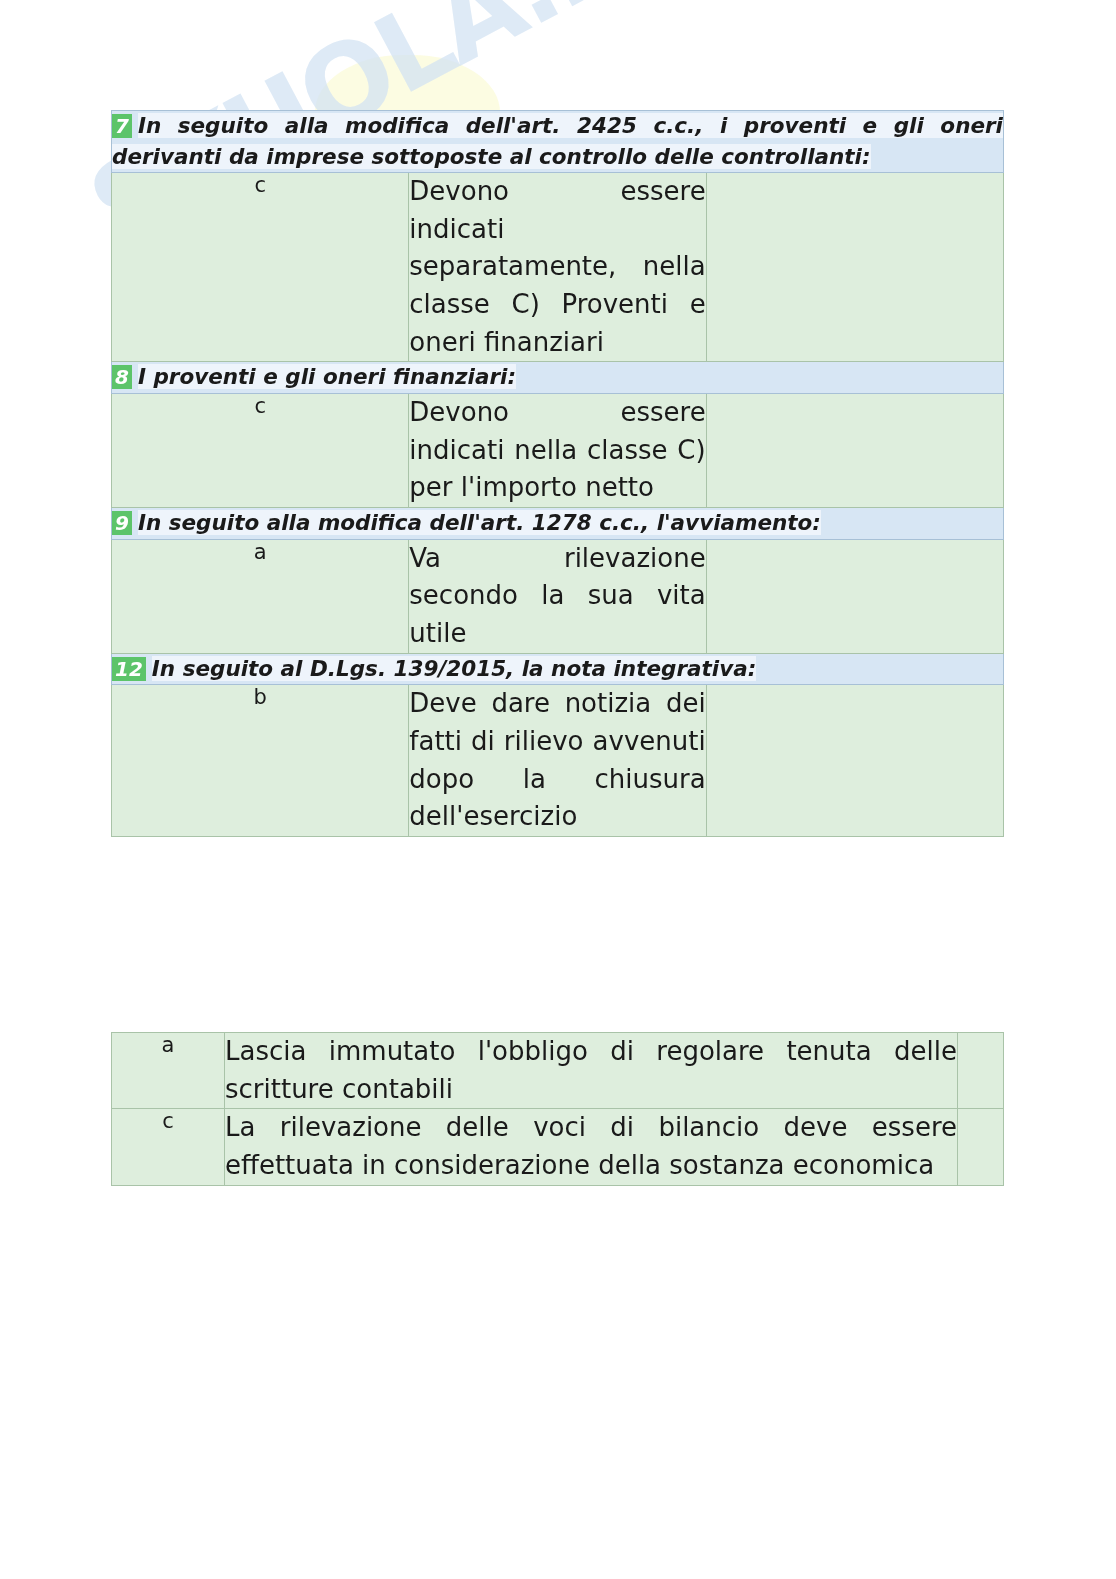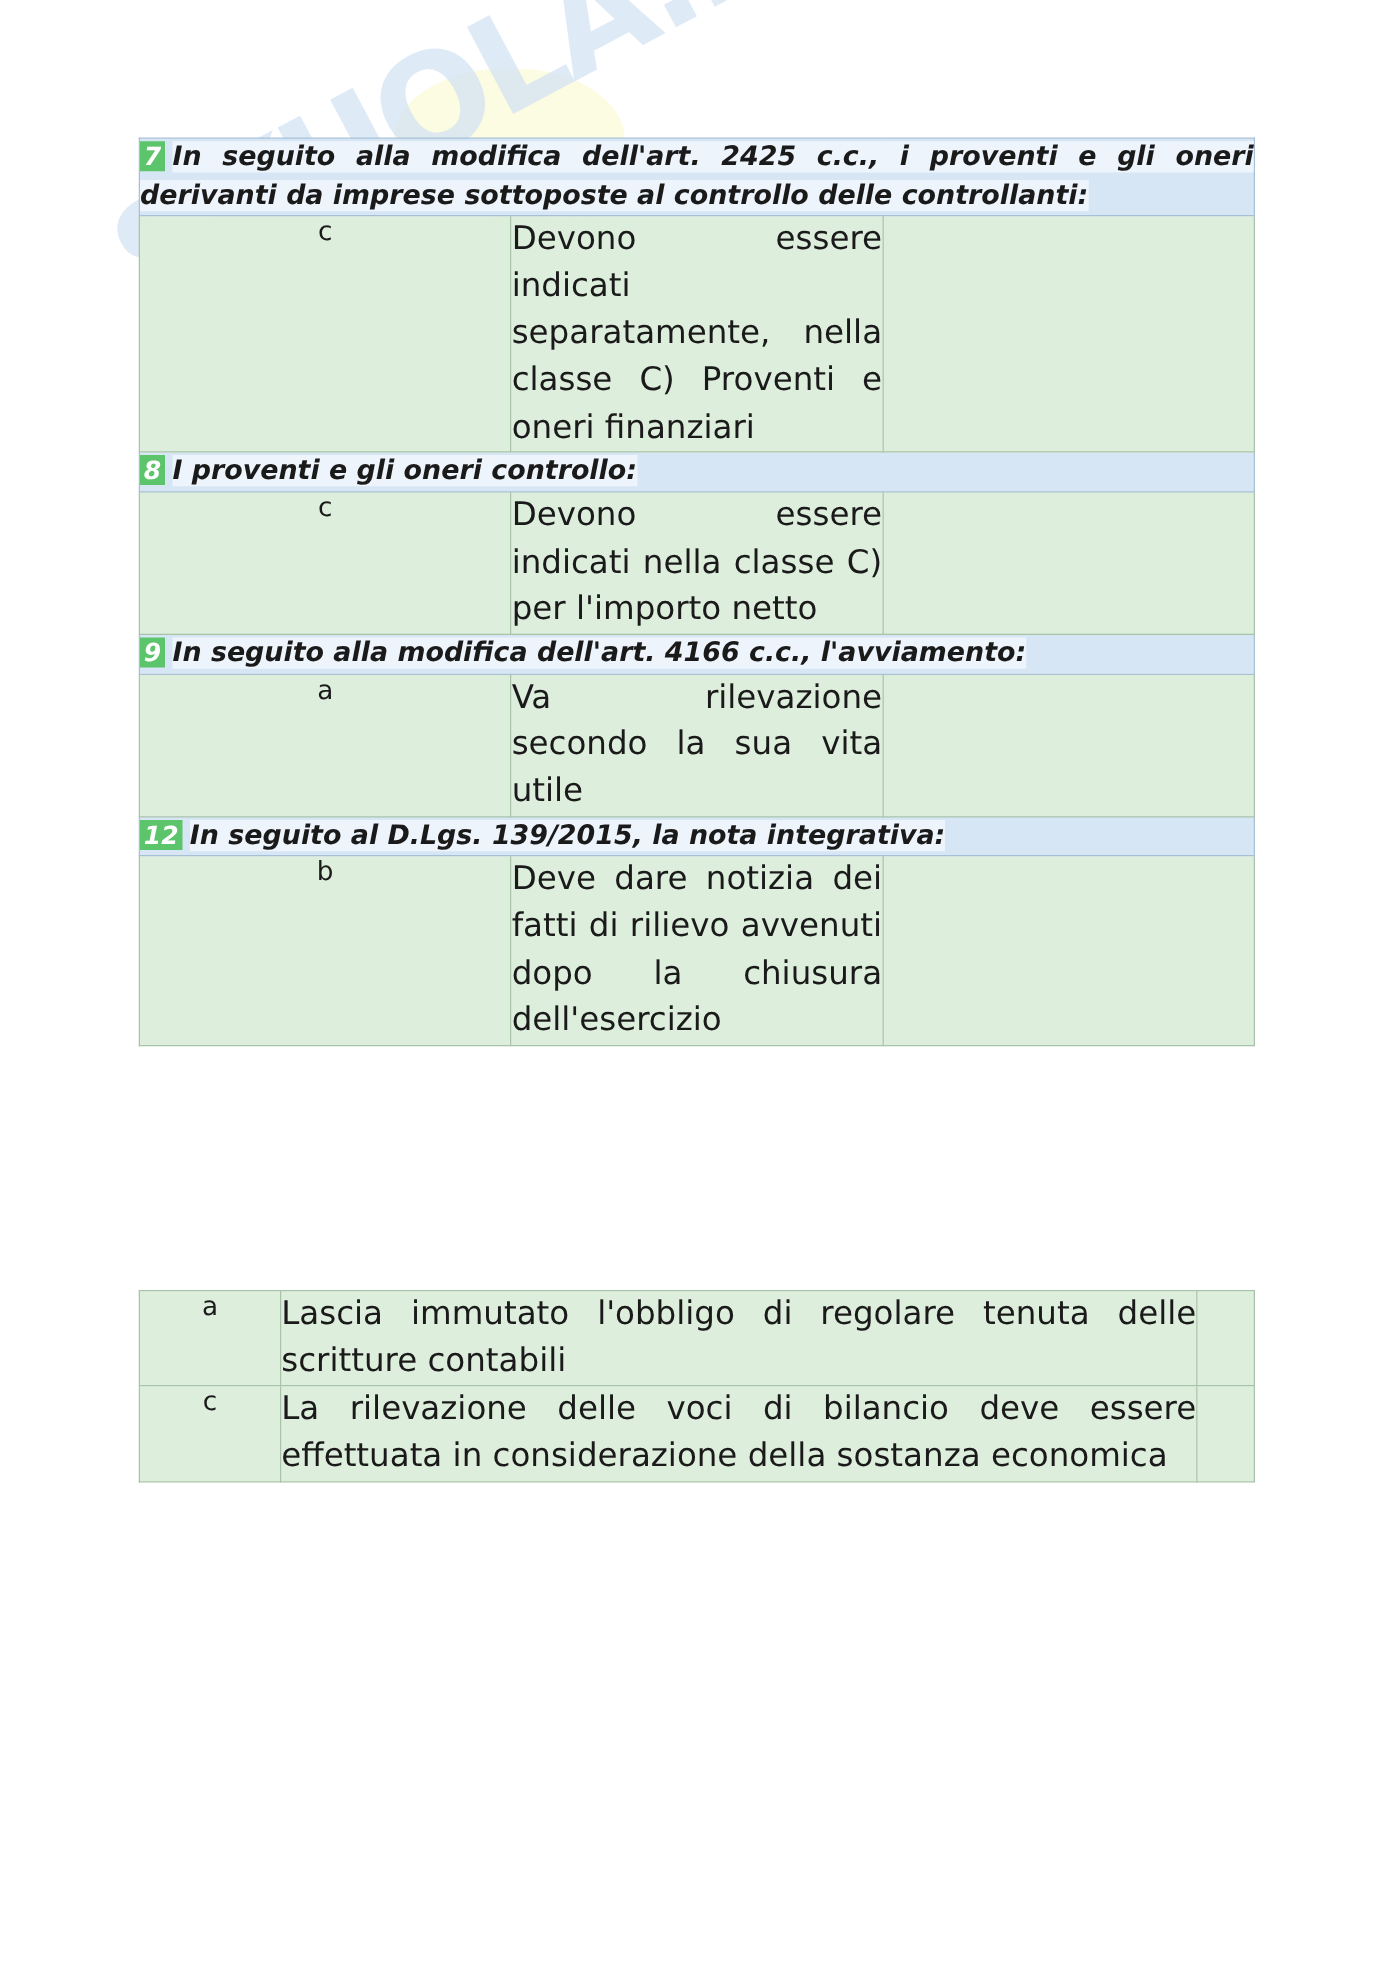--- a/index.html
+++ b/index.html
@@ -161,34 +161,34 @@
       </tr>
       <tr class="a-row">
         <td class="a-letter">c</td>
         <td class="a-text">Devono essere indicati separatamente, nella classe C) Proventi e oneri finanziari</td>
         <td class="a-mark"></td>
       </tr>
 
       <tr class="q-row">
         <td colspan="3" class="q-cell">
           <div class="q-inner">
-            <span class="qnum">8</span><span class="q-txt">I proventi e gli oneri controllo:</span>
+            <span class="qnum">8</span><span class="q-txt">I proventi e gli oneri finanziari:</span>
           </div>
         </td>
       </tr>
       <tr class="a-row">
         <td class="a-letter">c</td>
         <td class="a-text">Devono essere indicati nella classe C) per l'importo netto</td>
         <td class="a-mark"></td>
       </tr>
 
       <tr class="q-row">
         <td colspan="3" class="q-cell">
           <div class="q-inner">
-            <span class="qnum">9</span><span class="q-txt">In seguito alla modifica dell'art. 4166 c.c., l'avviamento:</span>
+            <span class="qnum">9</span><span class="q-txt">In seguito alla modifica dell'art. 1278 c.c., l'avviamento:</span>
           </div>
         </td>
       </tr>
       <tr class="a-row">
         <td class="a-letter">a</td>
         <td class="a-text">Va rilevazione secondo la sua vita utile</td>
         <td class="a-mark"></td>
       </tr>
 
       <tr class="q-row">

